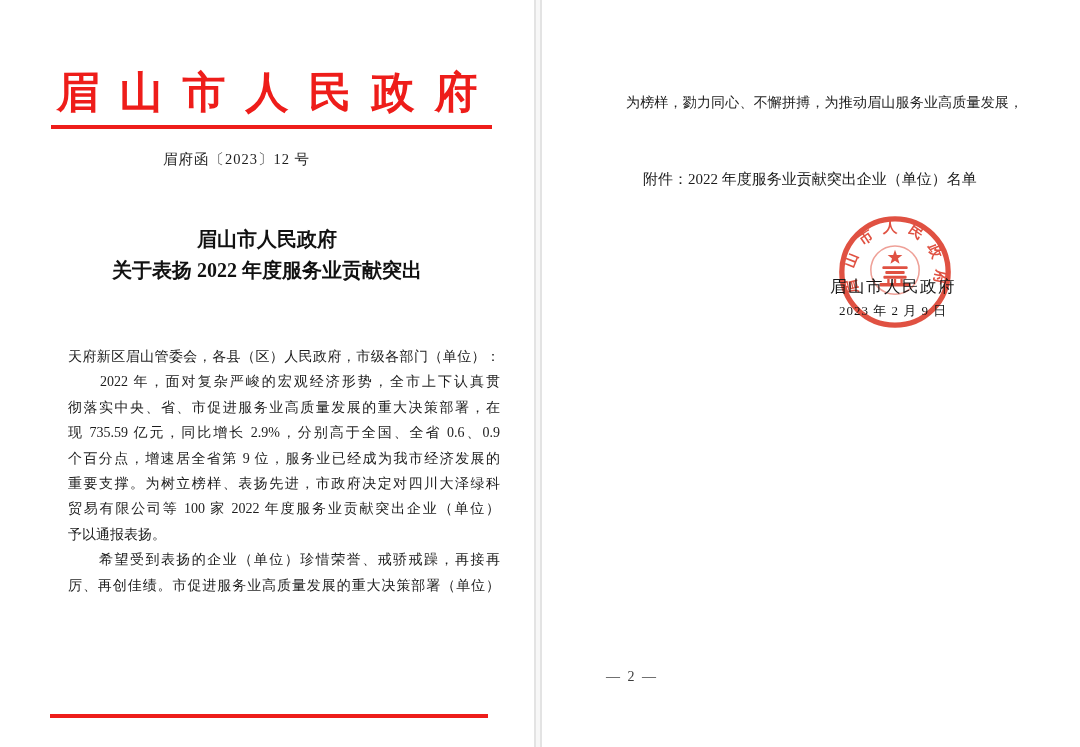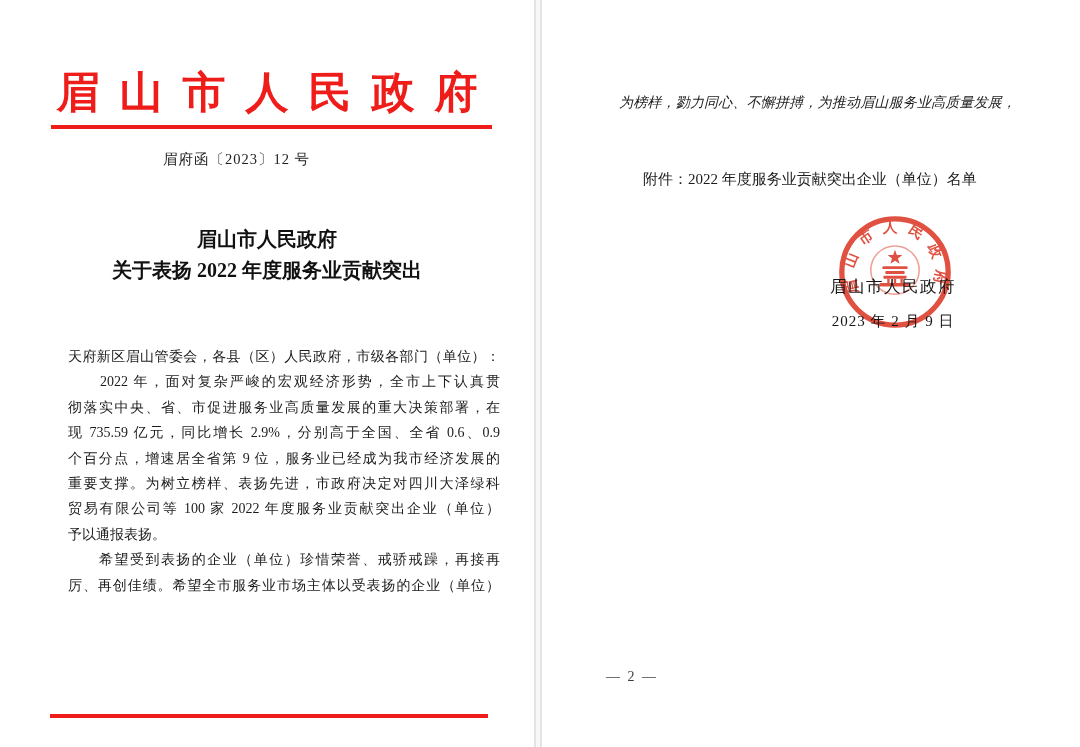--- a/index.html
+++ b/index.html
@@ -111,23 +111,22 @@
     top: 714px;
     left: 50px;
     width: 438px;
     height: 4px;
     background: var(--red);
   }
 
   
   #body2 {
     top: 89px;
-    left: 77px;
+    left: 84px;
     width: 397px;
-    font-style: italic;
   }
   #body2 .bline { height: 27px; line-height: 27px; }
   .attachment-line {
     position: absolute;
     top: 167px;
     left: 73px;
     width: 420px;
     text-indent: 28px;
     font-size: 15px;
     line-height: 24px;
@@ -152,25 +151,25 @@
     width: 200px;
     text-align: center;
     font-size: 16.5px;
     line-height: 23px;
     letter-spacing: 1.5px;
     color: #161616;
     white-space: nowrap;
   }
   .issue-date {
     position: absolute;
-    top: 310px;
+    top: 300px;
     left: 251px;
     width: 200px;
     text-align: center;
-    font-size: 15px;
+    font-size: 13px;
     line-height: 22px;
     letter-spacing: 1px;
     color: #161616;
     white-space: nowrap;
   }
   .page-number {
     position: absolute;
     top: 668px;
     left: 64px;
     font-size: 14px;
@@ -199,21 +198,21 @@
     <div class="body-block" id="body1">
       <div class="bline stretch">天府新区眉山管委会，各县（区）人民政府，市级各部门（单位）：</div>
       <div class="bline stretch">　　2022 年，面对复杂严峻的宏观经济形势，全市上下认真贯</div>
       <div class="bline stretch">彻落实中央、省、市促进服务业高质量发展的重大决策部署，在</div>
       <div class="bline stretch">现 735.59 亿元，同比增长 2.9%，分别高于全国、全省 0.6、0.9</div>
       <div class="bline stretch">个百分点，增速居全省第 9 位，服务业已经成为我市经济发展的</div>
       <div class="bline stretch">重要支撑。为树立榜样、表扬先进，市政府决定对四川大泽绿科</div>
       <div class="bline stretch">贸易有限公司等 100 家 2022 年度服务业贡献突出企业（单位）</div>
       <div class="bline">予以通报表扬。</div>
       <div class="bline stretch">　　希望受到表扬的企业（单位）珍惜荣誉、戒骄戒躁，再接再</div>
-      <div class="bline stretch">厉、再创佳绩。希望全市服务业市场主体以受表扬的企业（单位）</div>
+      <div class="bline stretch">厉、再创佳绩。市促进服务业高质量发展的重大决策部署（单位）</div>
     </div>
 
     <div class="footer-rule"></div>
   </div>
 
   <div class="page-divider"></div>
 
   <div class="page" id="page2">
 
     <div class="body-block" id="body2">

